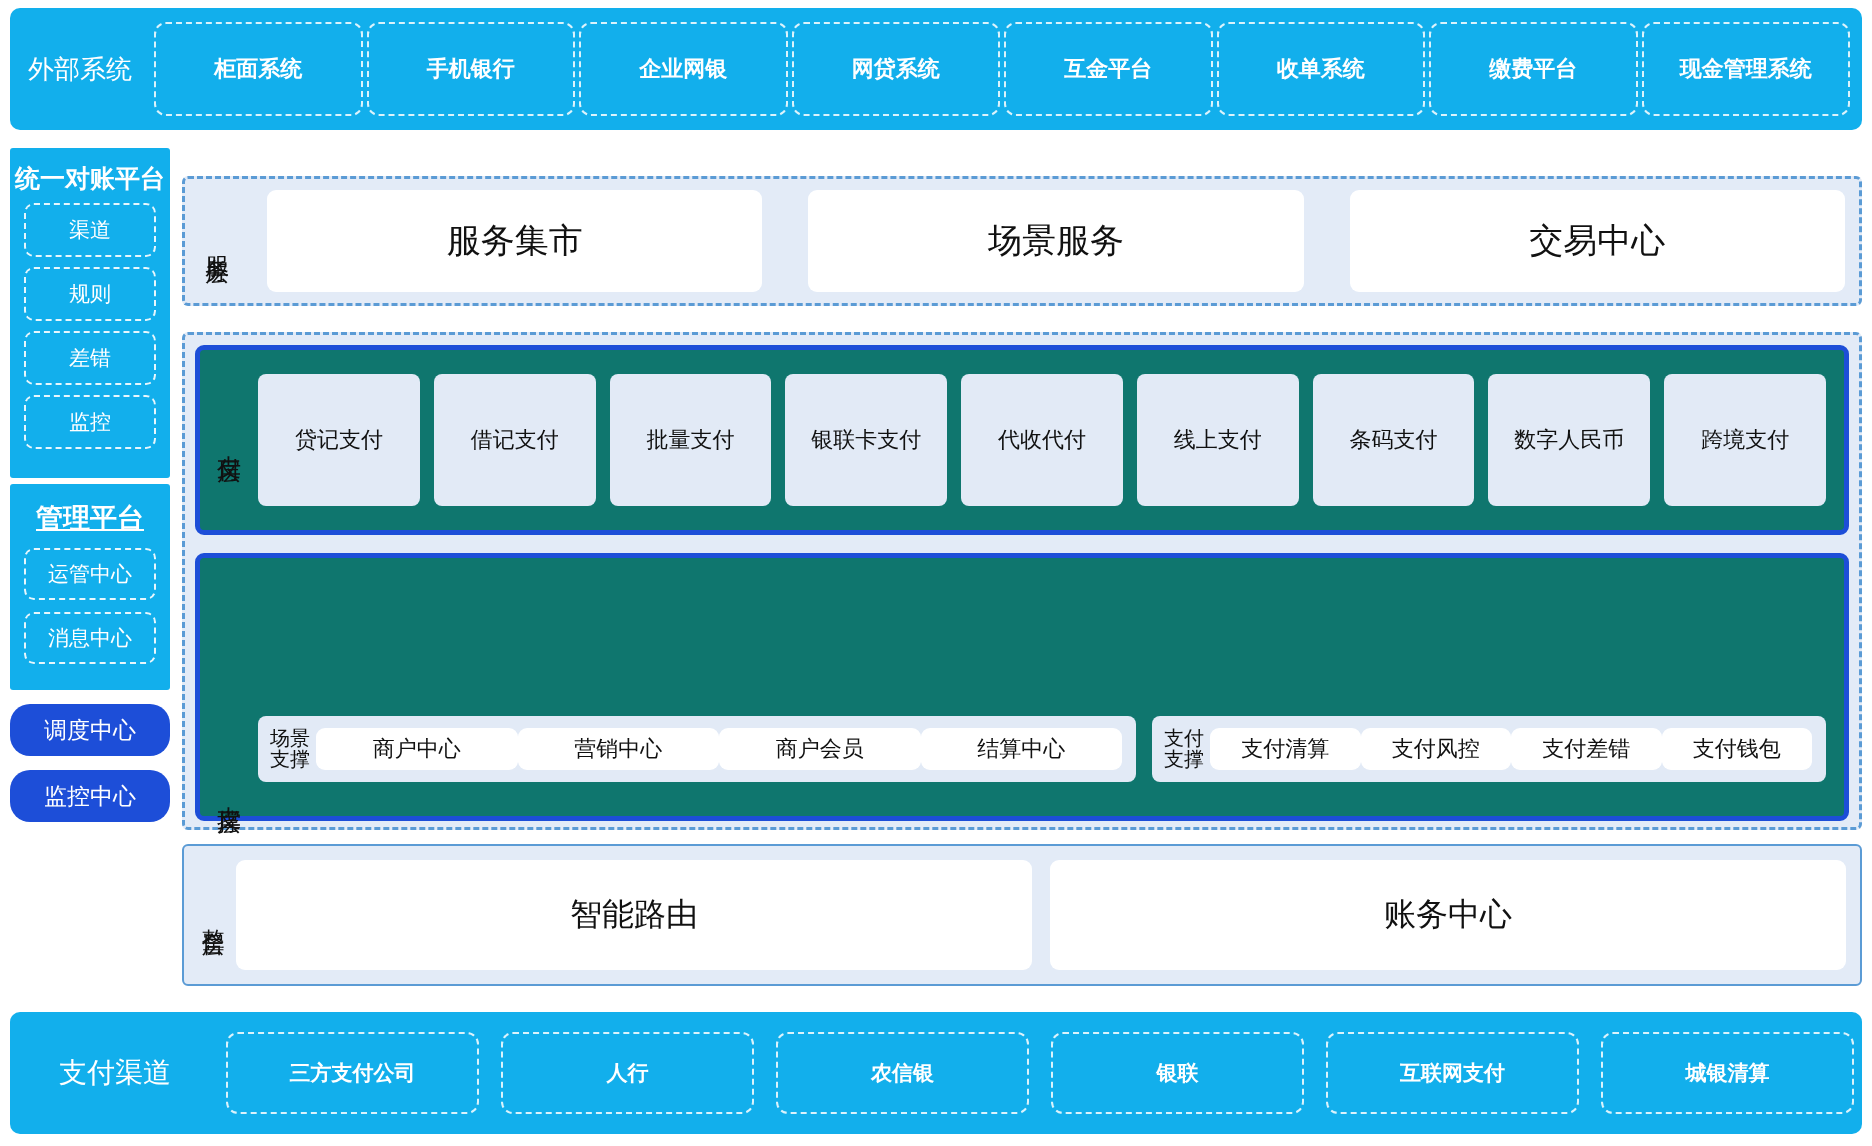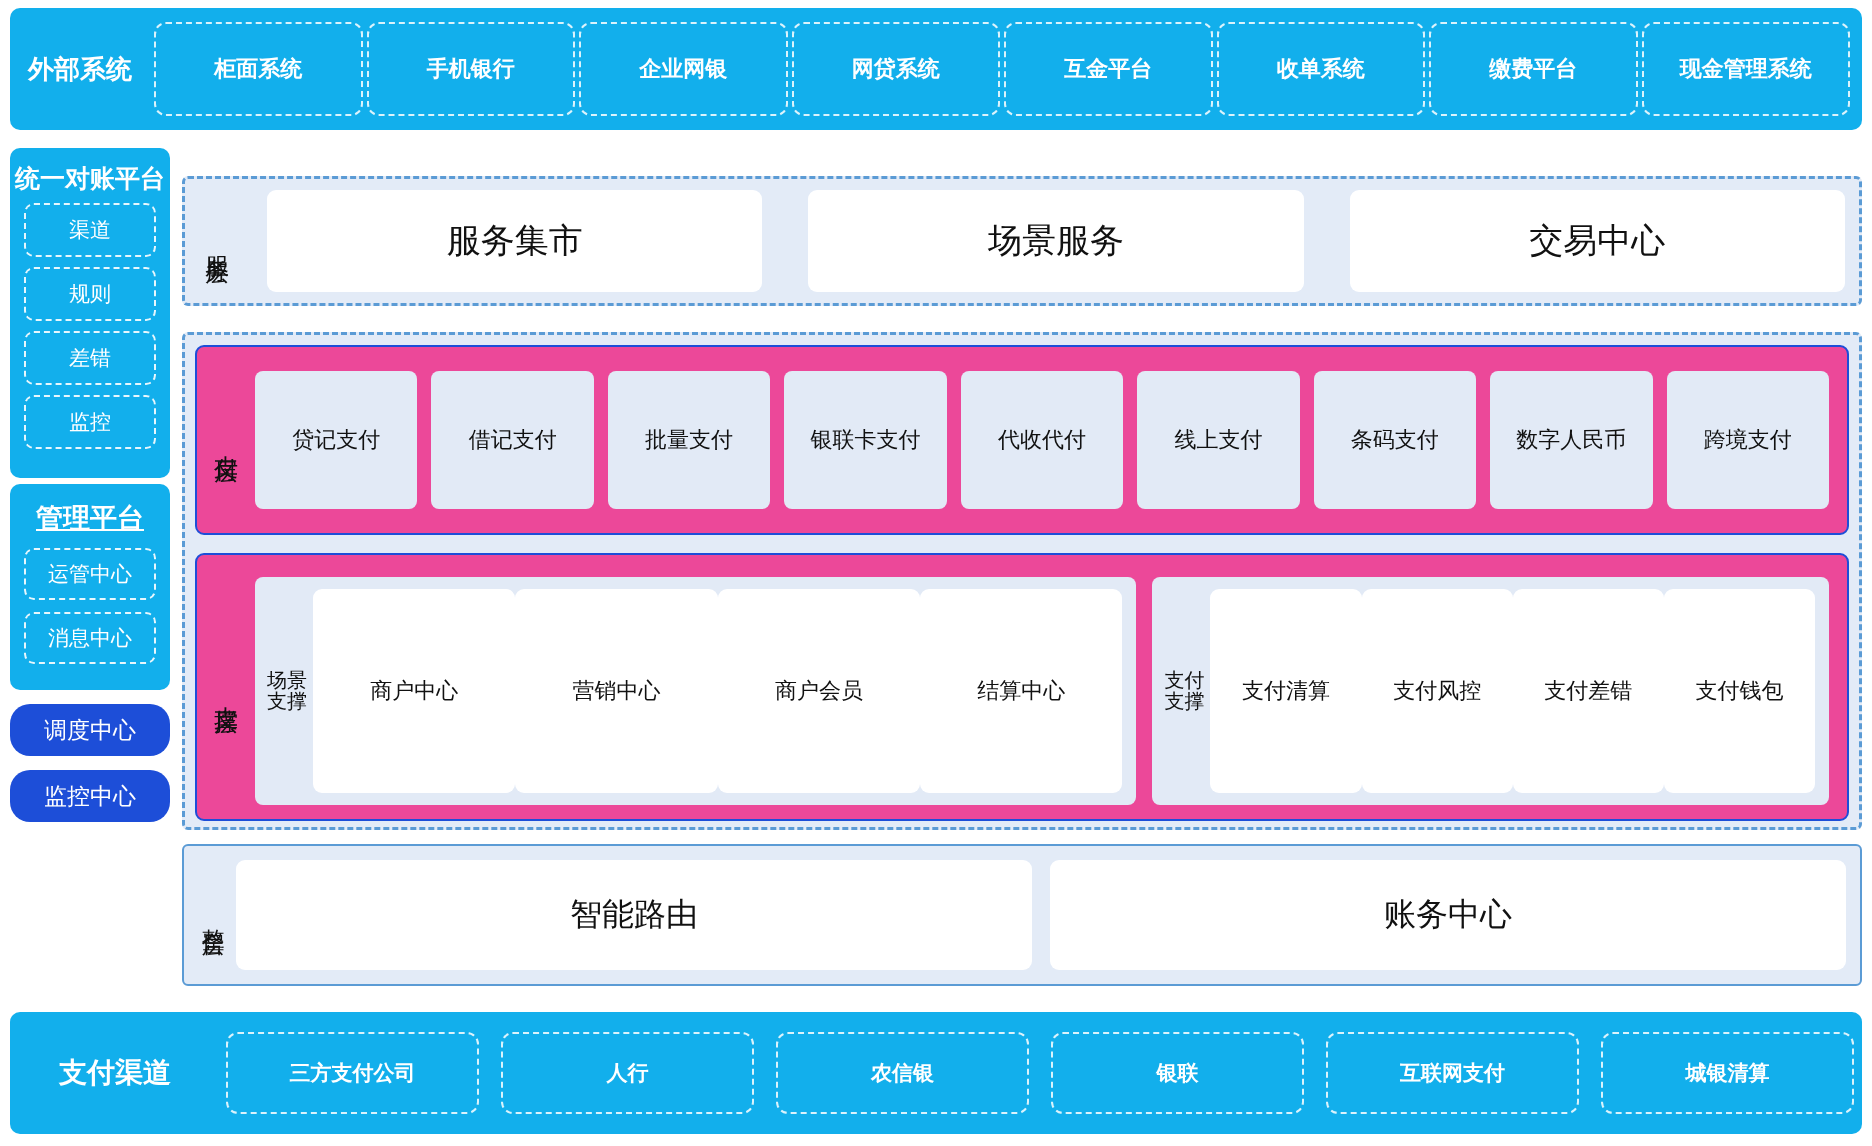--- a/index.html
+++ b/index.html
@@ -14,21 +14,21 @@
 
   
   .cyanbar{
     position:absolute;left:10px;right:10px;
     background:#12AFEC;
     border-radius:10px;
     display:flex;align-items:center;
     box-sizing:border-box;
   }
   .cyanbar .bar-title{
-    color:#ffffff;font-weight:bold;
+    color:#ffffff;font-weight:normal;
     text-align:center;
     flex:0 0 auto;
     white-space:nowrap;
   }
   .cyanbar .bar-items{
     flex:1 1 auto;display:flex;align-items:stretch;
     gap:4px;
     height:100%;
     padding:14px 12px 14px 4px;
     box-sizing:border-box;
@@ -48,21 +48,21 @@
   #topbar .bar-chip{font-size:22px;}
 
   #bottombar{top:1012px;height:122px;}
   #bottombar .bar-title{width:210px;font-size:28px;}
   #bottombar .bar-items{gap:22px;padding:20px 8px 20px 6px;}
   #bottombar .bar-chip{font-size:21px;}
 
   
   .side-card{
     position:absolute;left:10px;width:160px;
-    background:#12AFEC;border-radius:10px;
+    background:#12AFEC;border-radius:3px;
     box-sizing:border-box;
     display:flex;flex-direction:column;align-items:center;
   }
   .side-card .side-title{
     color:#fff;font-weight:bold;text-align:center;white-space:nowrap;
   }
   .side-card .side-chip{
     width:132px;
     border:2px dashed rgba(255,255,255,.9);
     border-radius:10px;
@@ -119,33 +119,33 @@
   }
 
   
   #core-wrap{
     position:absolute;left:182px;right:10px;top:332px;height:498px;
     background:#E3EBF7;
     border:3px dashed #5B9BD5;border-radius:6px;
     box-sizing:border-box;padding:10px;
   }
   .innerpanel{
-    background:#ec4899;border:2px solid #1d4ed8;border-radius:9px;
+    background:#0f766e;border:5px solid #1d4ed8;border-radius:9px;
     box-sizing:border-box;display:flex;align-items:stretch;
   }
   #pay-panel{height:190px;padding:8px 12px 8px 6px;}
   #pay-panel .vlabel{width:46px;font-size:24px;}
   #pay-panel .pay-cards{flex:1 1 auto;display:flex;gap:14px;padding:16px 6px;}
   #pay-panel .pay-card{
     flex:1 1 0;background:#E2EAF6;border-radius:8px;
     display:flex;align-items:center;justify-content:center;
     font-size:22px;color:#111;text-align:center;
   }
 
-  #support-panel{height:268px;margin-top:18px;padding:8px 12px 0 6px;}
+  #support-panel{height:268px;margin-top:18px;padding:8px 12px 20px 6px;align-items:flex-end;}
   #support-panel .vlabel{width:46px;font-size:24px;}
   #support-panel .sup-groups{flex:1 1 auto;display:flex;gap:16px;padding:14px 6px;}
   .sup-group{
     background:#E2EAF6;border-radius:8px;
     display:flex;align-items:stretch;
     padding:12px 14px 12px 6px;
     box-sizing:border-box;
   }
   .sup-group .glabel{
     flex:0 0 40px;

